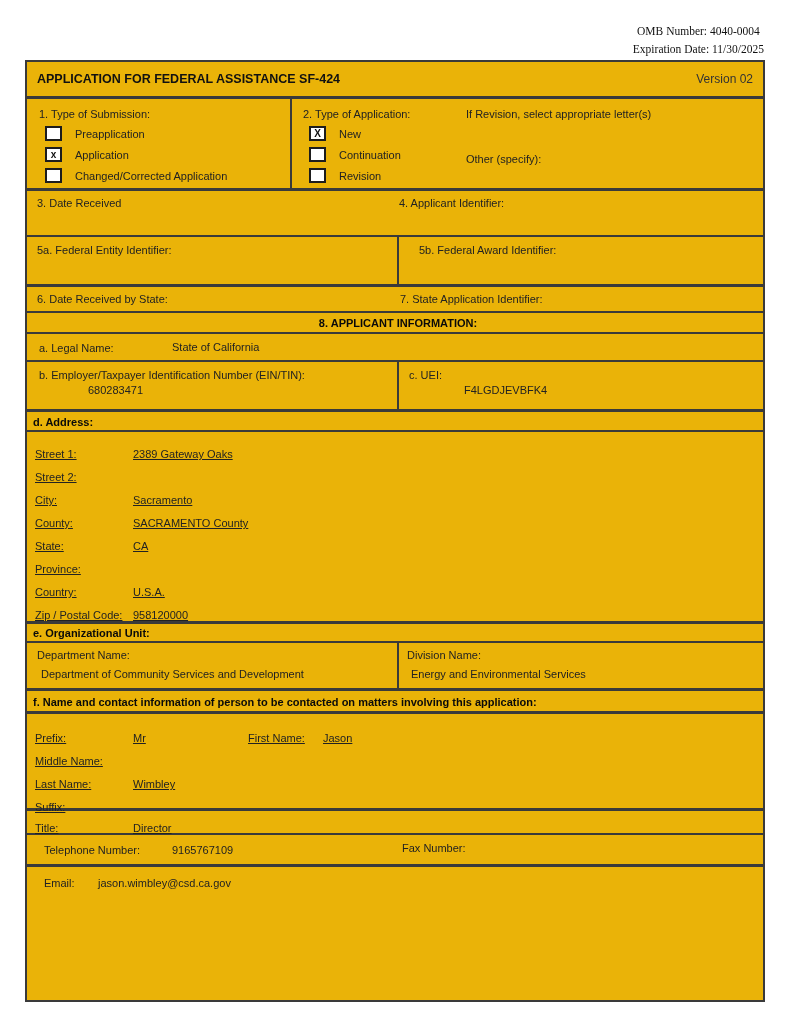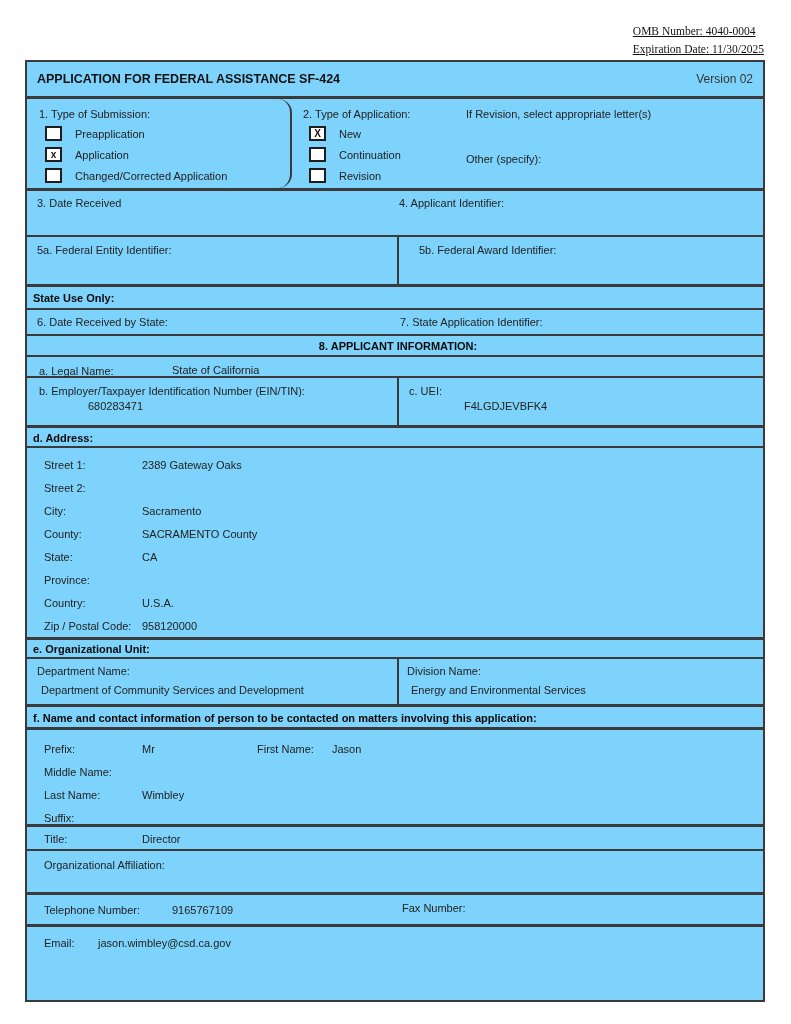--- a/index.html
+++ b/index.html
@@ -2,38 +2,38 @@
 <html><head>
 <meta charset="utf-8">
 <style>
   html,body { margin:0; padding:0; }
   body {
     width:791px; height:1024px; background:#ffffff; position:relative;
     font-family:"Liberation Sans", sans-serif; color:#222;
     -webkit-font-smoothing:antialiased;
   }
   .omb {
-    position:absolute; top:23px; right:27px; text-align:left;
-    font-family:"Liberation Serif", serif; font-size:11.5px; color:#111; line-height:1.55;text-decoration:underline;
+    position:absolute; top:23px; right:27px; text-align:center;
+    font-family:"Liberation Serif", serif; font-size:11.5px; color:#111; line-height:1.55;
   }
   .form {
     position:absolute; left:25px; top:60px; width:740px; height:942px;
-    border:2px solid #3a3a3a; box-sizing:border-box; background:#7dd3fc;
+    border:2px solid #3a3a3a; box-sizing:border-box; background:#eab308;
     display:flex; flex-direction:column;
   }
   .row { box-sizing:border-box; border-bottom:2px solid #3a3a3a; position:relative; flex:none; font-size:11px; }
   .row.thick { border-bottom-width:3px; }
   .row.last { border-bottom:none; flex:1; }
 
   .header-row { height:37px; display:flex; align-items:center; justify-content:space-between; padding:0 10px; }
   .form-title { font-weight:bold; font-size:12.5px; color:#111; }
   .version { font-size:12px; color:#333; }
 
   .s12 { height:92px; display:flex; }
-  .s1col { width:265px; border-right:2px solid #3a3a3a; padding:9px 12px 0 12px; box-sizing:border-box;border-radius:14px; }
+  .s1col { width:265px; border-right:2px solid #3a3a3a; padding:9px 12px 0 12px; box-sizing:border-box; }
   .s2col { flex:1; position:relative; padding:9px 0 0 11px; box-sizing:border-box; }
   .sec-label { color:#222; }
   .cbrow { display:flex; align-items:center; margin-top:6px; }
   .checkbox {
     width:17px; height:15px; border:2px solid #1d1d1d; box-sizing:border-box; background:#fff;
     display:flex; align-items:center; justify-content:center;
     font-size:10px; font-weight:bold; color:#111; margin-left:6px; flex:none;
   }
   .cblabel { margin-left:13px; }
   .rev-note { position:absolute; left:174px; top:9px; }
@@ -56,32 +56,32 @@
   .band-state { height:23px; padding:5px 0 0 6px; }
   .band-8 { height:21px; padding:4px 0 0 6px;text-align:center; }
   .band-d { height:20px; padding:4px 0 0 6px; }
   .band-e { height:19px; padding:3px 0 0 6px; }
   .band-f { height:23px; padding:5px 0 0 6px; }
 
   .r67 { height:26px; }
   .r67 .left-label { position:absolute; left:10px; top:6px; }
   .r67 .right-label { position:absolute; left:373px; top:6px; }
 
-  .legal { height:21px; }
+  .legal { height:28px; }
   .legal .lab { position:absolute; left:12px; top:8px; }
   .legal .value { position:absolute; left:145px; top:7px; }
 
   .bc { height:50px; }
   .bc .col-l { padding:7px 0 0 12px; }
   .bc .col-r { padding:7px 0 0 10px; }
   .bc .value { display:block; margin:3px 0 0 3px;padding-left:46px; }
   .bc .col-r .value { margin-left:9px; }
 
   .addr-block { height:192px; padding-top:5px; }
-  .lvrow { height:23px; display:flex; align-items:center; padding-left:17px; }
+  .lvrow { height:23px; display:flex; align-items:flex-end; padding-left:8px;text-decoration:underline; }
   .lvlabel { width:98px; flex:none; }
   .lvvalue { flex:none; }
 
   .dept { height:48px; }
   .dept .col-l { padding:6px 0 0 10px; }
   .dept .col-r { padding:6px 0 0 8px; }
   .dept .value { display:block; margin:7px 0 0 4px; }
 
   .names { height:97px; padding-top:7px; }
   .pv { width:115px; flex:none; }
@@ -167,23 +167,20 @@
   <div class="row r5 two-col thick">
     <div class="col-l">
       <span>5a. Federal Entity Identifier:</span>
       <span class="value"></span>
     </div>
     <div class="col-r">
       <span>5b. Federal Award Identifier:</span>
     </div>
   </div>
 
-  <div class="row band band-state">
-    <span>State Use Only:</span>
-  </div>
 
   <div class="row r67">
     <span class="left-label">6. Date Received by State:</span>
     <span class="right-label">7. State Application Identifier:</span>
   </div>
 
   <div class="row band band-8">
     <span>8. APPLICANT INFORMATION:</span>
   </div>
 
@@ -282,24 +279,20 @@
     </div>
   </div>
 
   <div class="row title-row">
     <div class="lvrow">
       <span class="lvlabel">Title:</span>
       <span class="lvvalue">Director</span>
     </div>
   </div>
 
-  <div class="row orgaff thick">
-    <span>Organizational Affiliation:</span>
-    <span></span>
-  </div>
 
   <div class="row phone-row thick">
     <span class="lvlabel">Telephone Number:</span>
     <span class="lvvalue">9165767109</span>
     <span class="fax">Fax Number:</span>
   </div>
 
   <div class="row email-row last">
     <span class="elabel">Email:</span>
     <span>jason.wimbley@csd.ca.gov</span>

